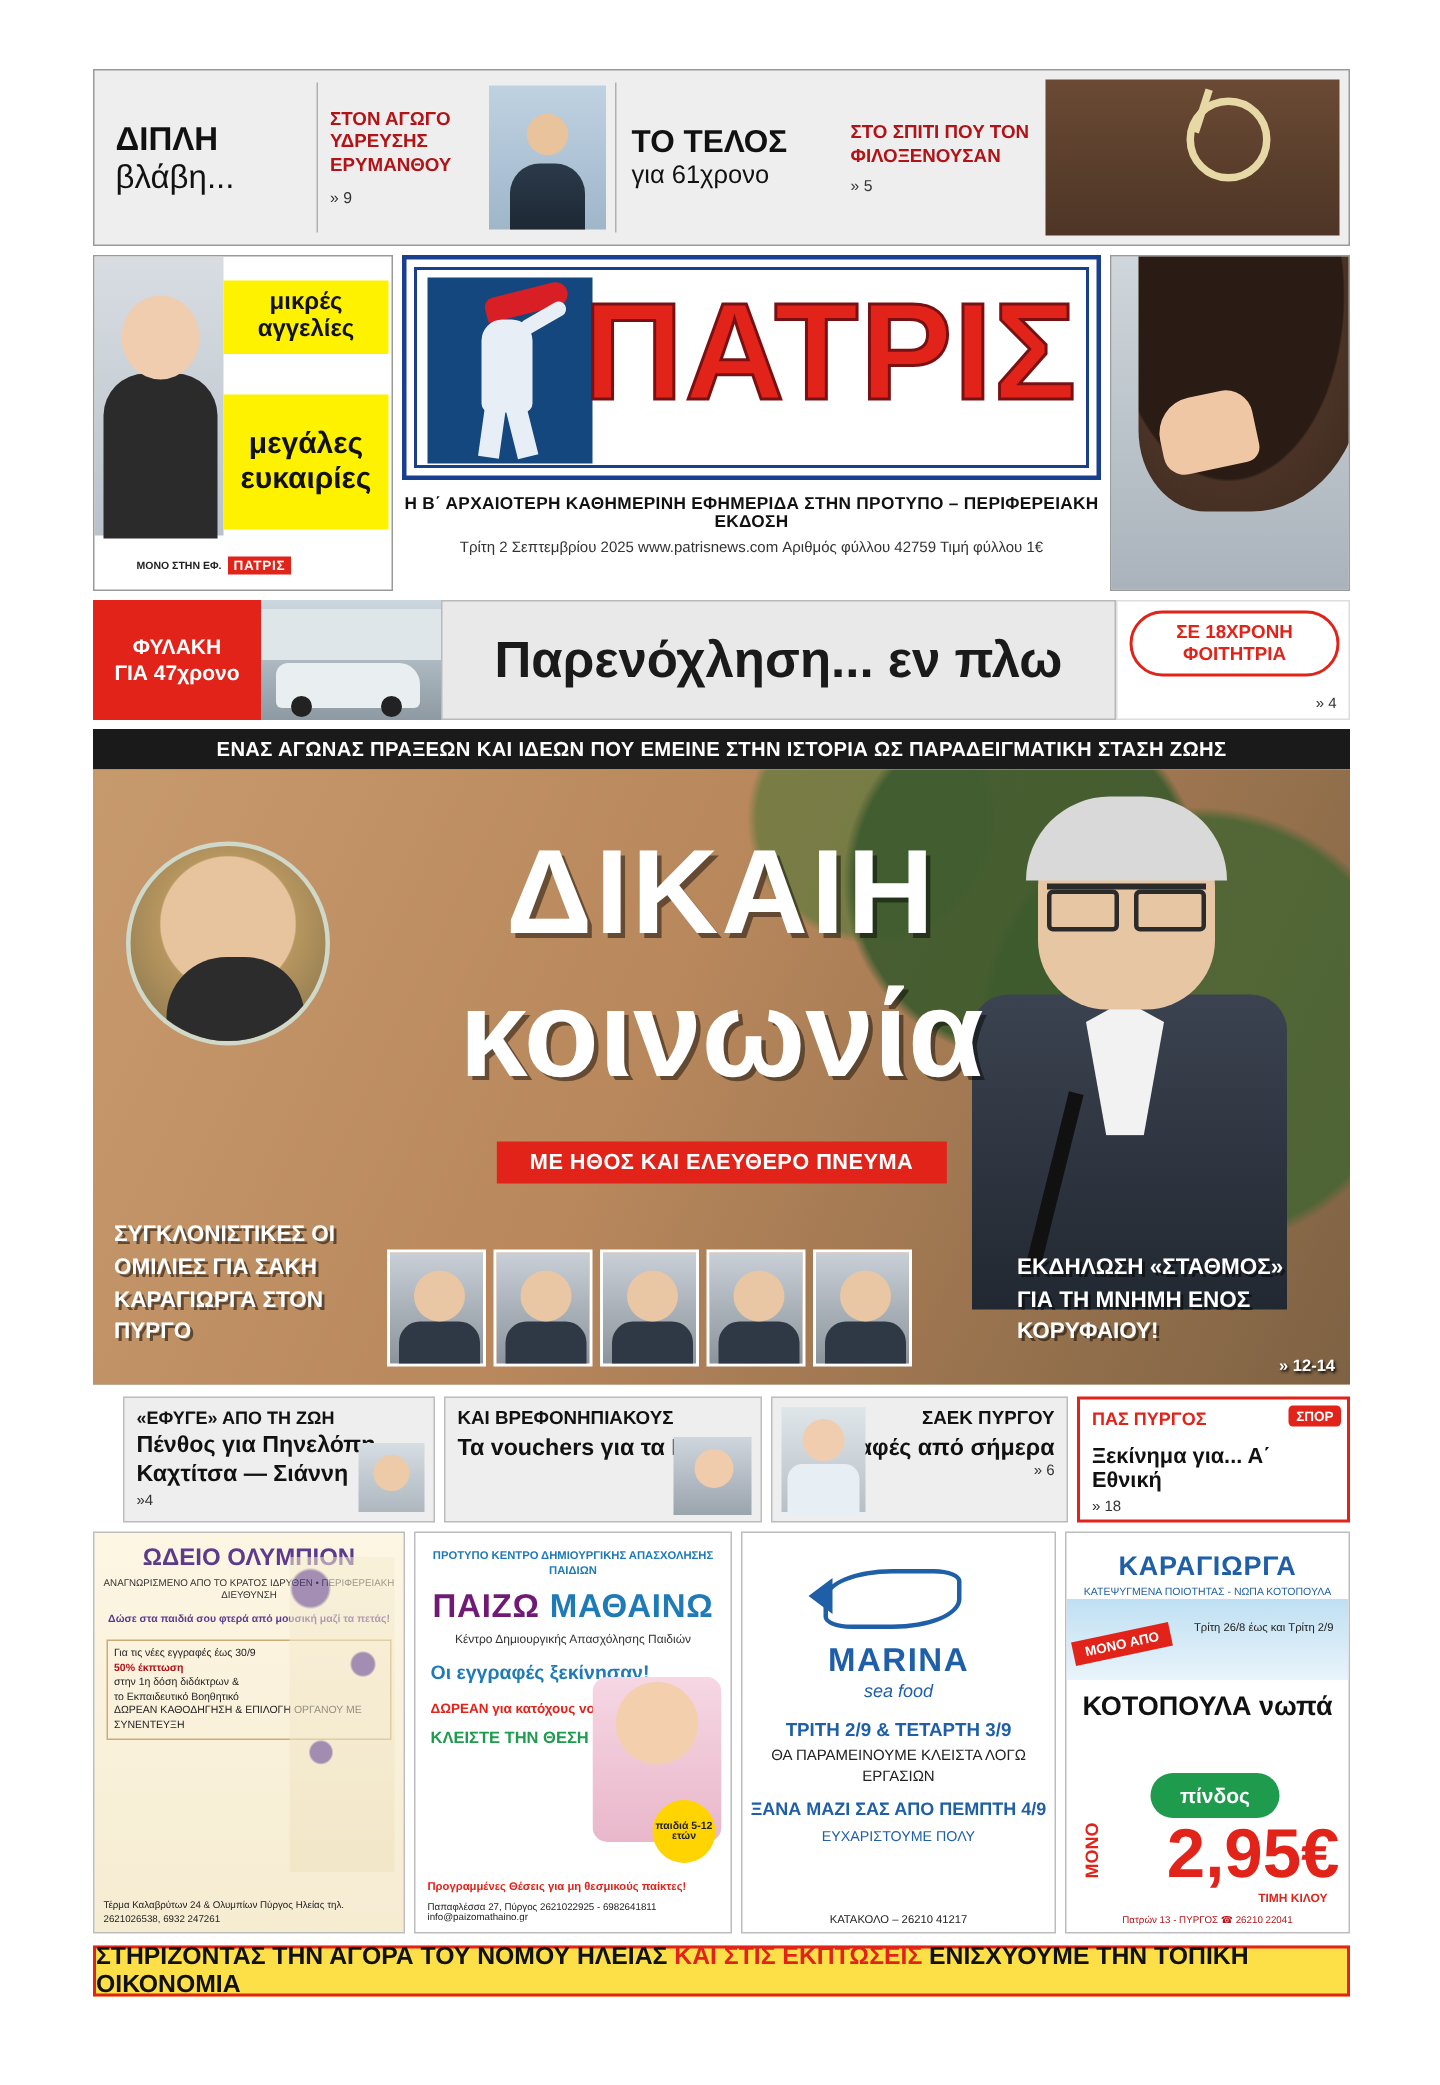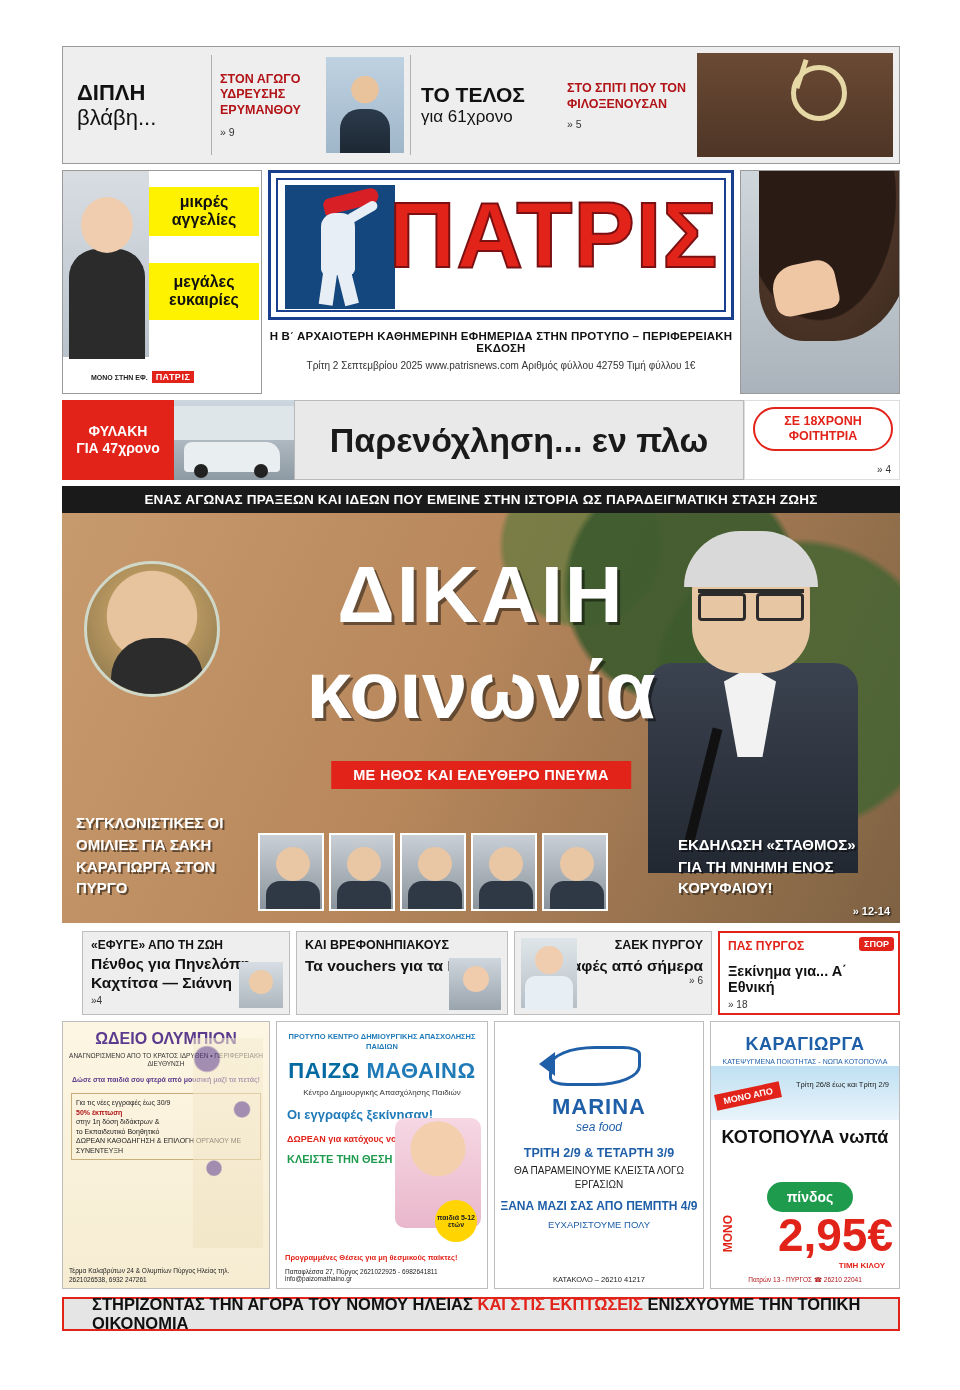--- a/index.html
+++ b/index.html
@@ -93,22 +93,22 @@
     content:""; position:absolute; left:6px; top:78px; width:76px; height:110px;
     background:#2b2b2b; border-radius: 28px 28px 0 0;
   }
   .ad-left .yellow {
     position:absolute; left:86px; top:16px; width:110px;
     background:#fff200; padding:6px 4px; text-align:center;
     font-weight:bold; color:#111; font-size:16px; line-height:1.15;
   }
   .ad-left .yellow2 {
     position:absolute; left:86px; top:92px; width:110px;
-    background:#fff200; padding:10px 4px; text-align:center;
-    font-weight:bold; color:#111; font-size:16px; line-height:1.15;
+    background:#fff200; padding:22px 4px; text-align:center;
+    font-weight:bold; color:#111; font-size:20px; line-height:1.15;
   }
   .ad-left .foot {
     position:absolute; left:28px; bottom:10px; font-size:7px; color:#222; font-weight:bold;
     display:flex; align-items:center; gap:4px;
   }
   .ad-left .foot .mini {
     background:#e2231a; color:#fff; font-weight:bold; font-size:9px; padding:1px 4px;
     letter-spacing:0.5px;
   }
 
@@ -351,21 +351,21 @@
   .ad-a .notes { position:absolute; right:6px; top:16px; width:70px; height:210px; opacity:.55;
     background:
       radial-gradient(circle at 20% 10%, #5c3b8e 0 6%, rgba(0,0,0,0) 7%),
       radial-gradient(circle at 70% 34%, #5c3b8e 0 5%, rgba(0,0,0,0) 6%),
       radial-gradient(circle at 30% 62%, #5c3b8e 0 5%, rgba(0,0,0,0) 6%),
       linear-gradient(#f6ecd2,#efe2c0);
   }
   .ad-b { width: 212px; background:#fff; }
   .ad-b .top { text-align:center; font-size:7.5px; color:#1f7ab8; font-weight:bold; margin-top:10px; line-height:1.35;}
   .ad-b .brand { text-align:center; font-weight:bold; font-size:22px; margin-top:6px; letter-spacing:0.5px;}
-  .ad-b .brand .p1{color:#0369a1;} .ad-b .brand .p3{color:#1f7ab8;}
+  .ad-b .brand .p1{color:#701a75;} .ad-b .brand .p3{color:#1f7ab8;}
   .ad-b .brand2 { text-align:center; font-size:8px; color:#333; margin-top:4px;}
   .ad-b .cta { margin:10px 0 0 10px; color:#1f7ab8; font-weight:bold; font-size:13px; line-height:1.25;}
   .ad-b .free { margin:10px 0 0 10px; color:#e2231a; font-weight:bold; font-size:9px; line-height:1.3;}
   .ad-b .book { margin:8px 0 0 10px; color:#1f9b4e; font-weight:bold; font-size:11px; line-height:1.25;}
   .ad-b .girl {
     position:absolute; right:6px; top:96px; width:86px; height:110px;
     background: radial-gradient(circle at 50% 28%, #f3cfae 0 30%, rgba(0,0,0,0) 31%), linear-gradient(#f6d7e3,#e9b7cb);
     border-radius: 10px;
   }
   .ad-b .badge {
@@ -416,21 +416,21 @@
   .ad-d .monosr {
     position:absolute; left:10px; bottom:36px; color:#e2231a; font-weight:bold; font-size:12px;
     writing-mode: vertical-rl; transform: rotate(180deg);
   }
   .ad-d .kilo { position:absolute; right:14px; bottom:18px; color:#e2231a; font-size:8px; font-weight:bold;}
   .ad-d .foot { position:absolute; left:0; right:0; bottom:4px; text-align:center; font-size:6.5px; color:#b11317;}
 
   
   .bottom {
     margin-top:8px; border:2px solid #e2231a; height: 34px; display:flex; align-items:center;
-    justify-content:center; background:#e5e5e5;padding-left:28px;
+    justify-content:center; background:#fde047;
   }
   .bottom .txt { font-size:16.5px; font-weight:bold; color:#111; }
   .bottom .red { color:#e2231a; }
 </style>
 </head>
 <body>
 
 <div class="page">
 <div class="sheet">
 

